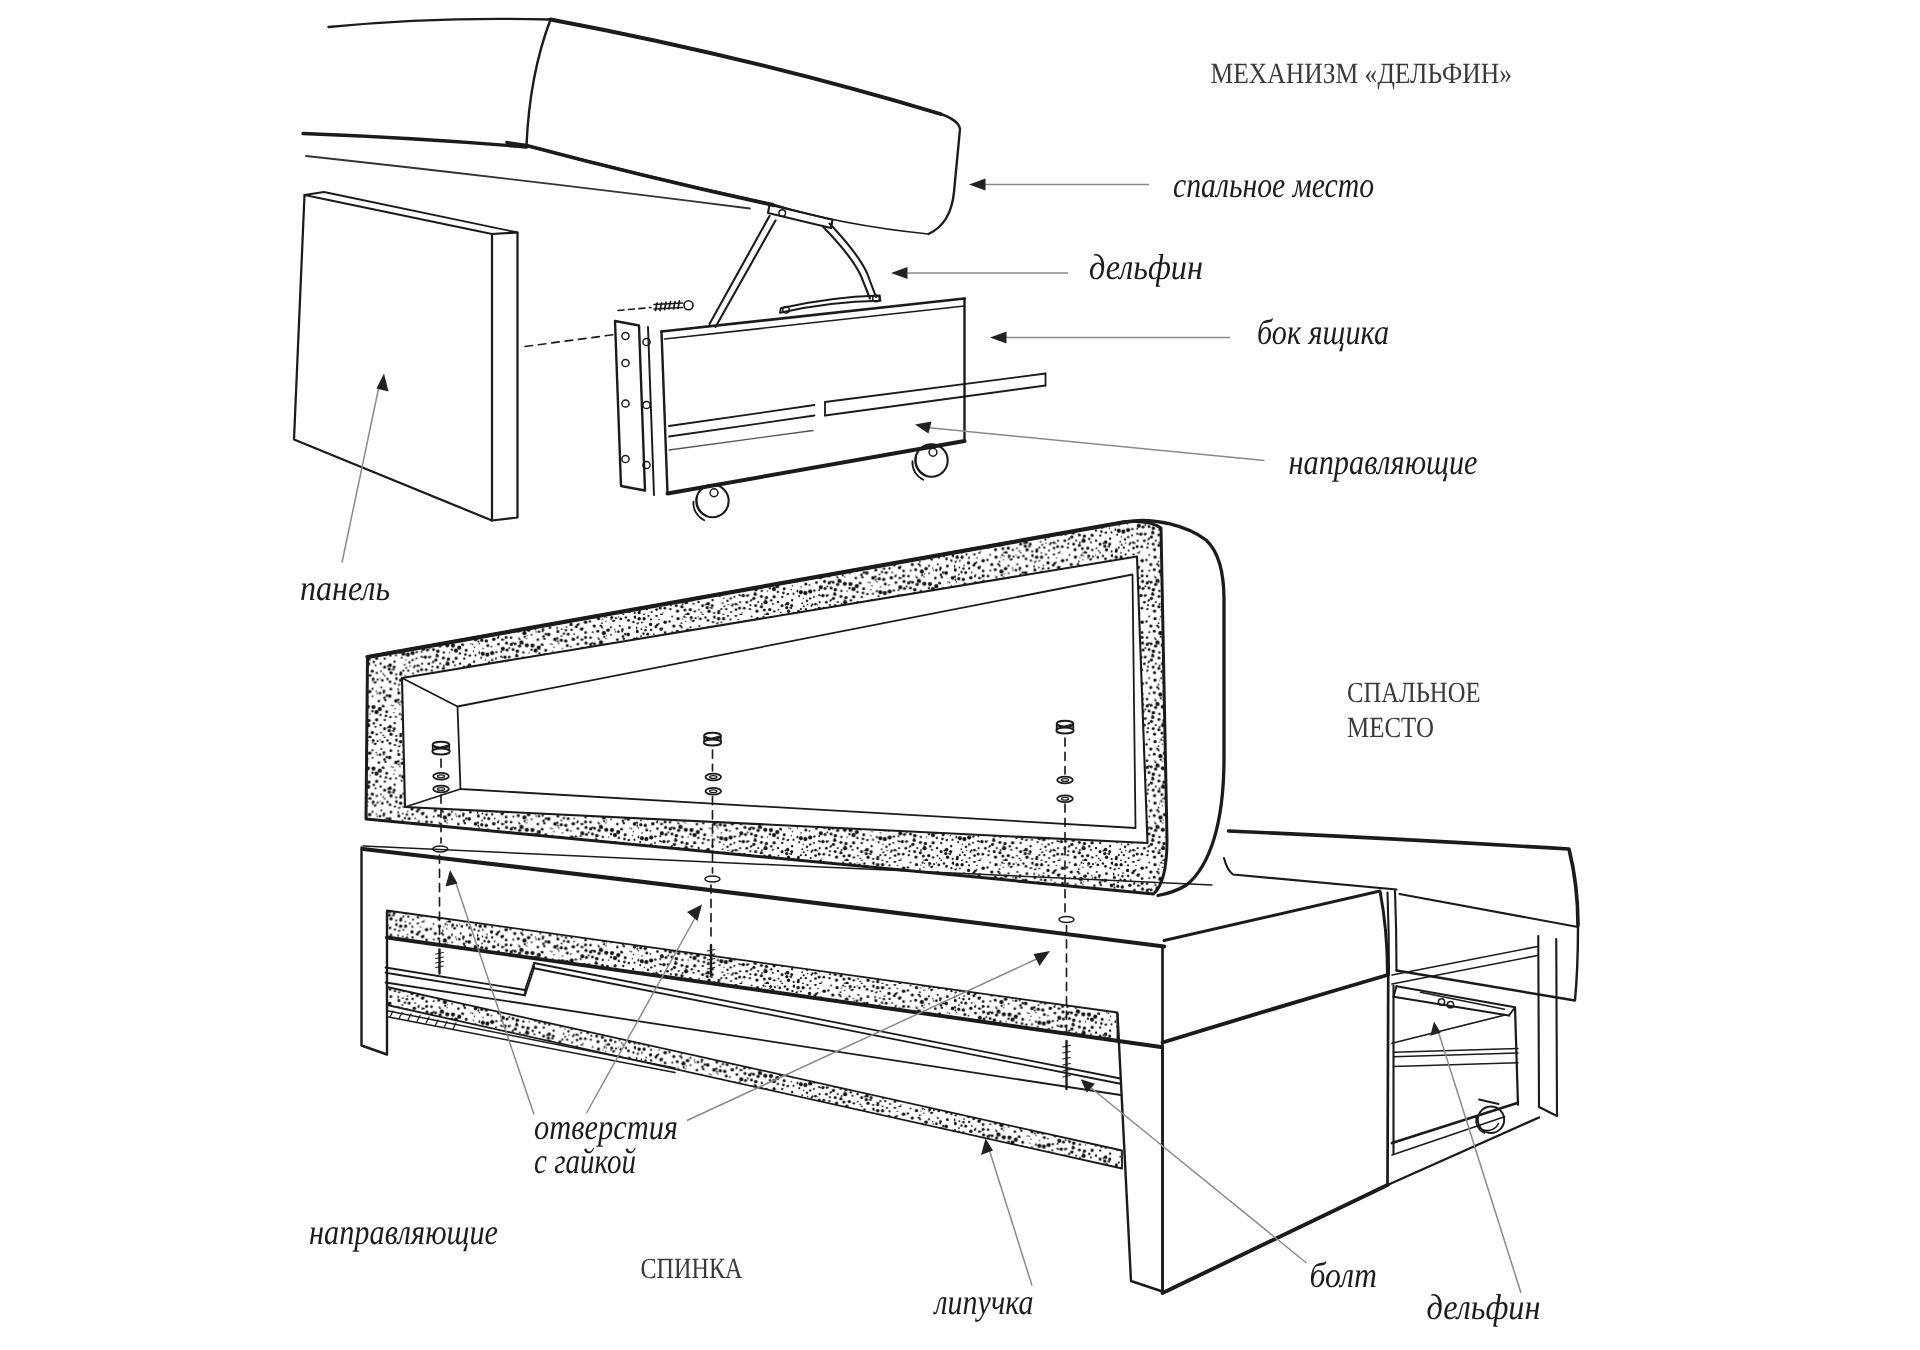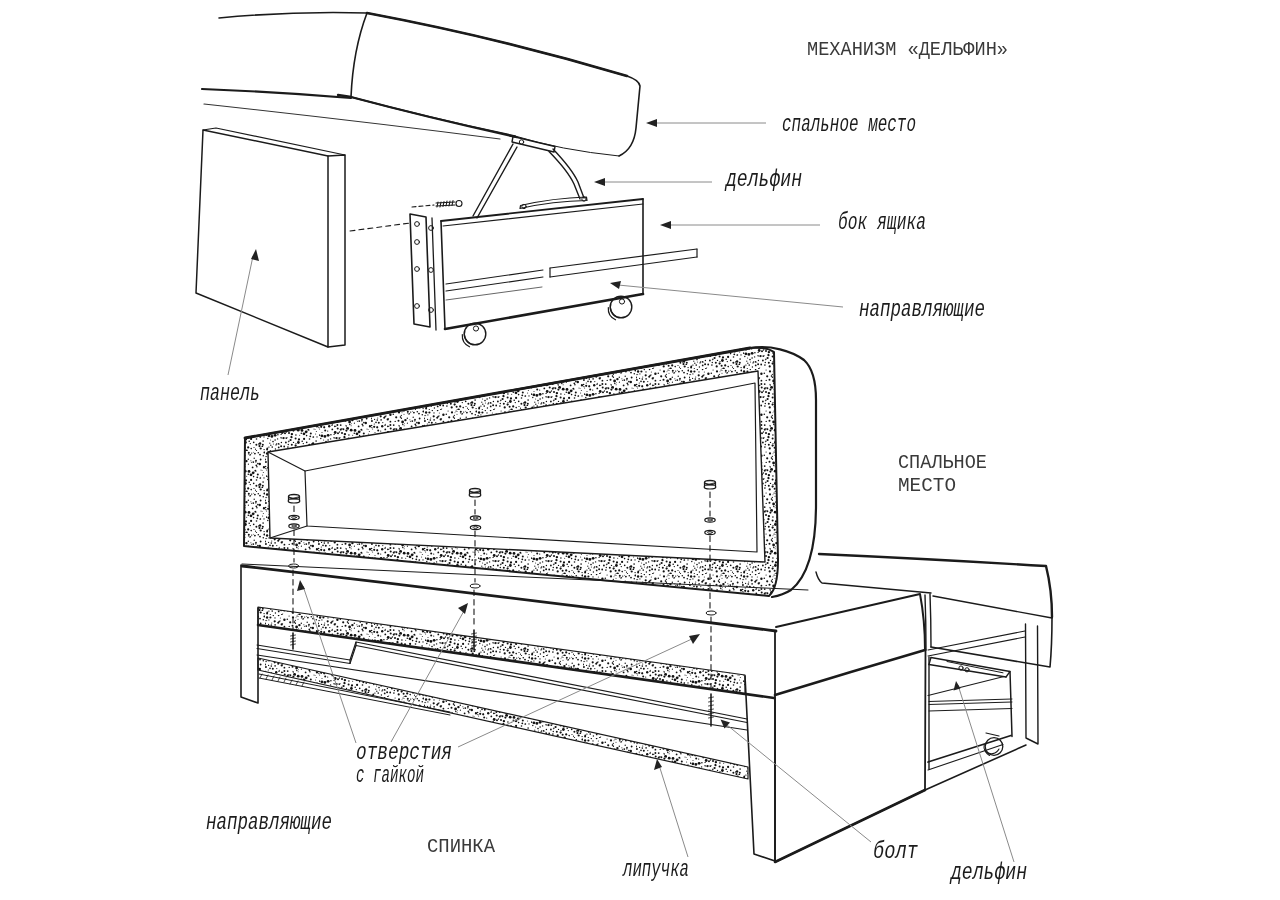--- a/index.html
+++ b/index.html
@@ -1,17 +1,17 @@
 <!DOCTYPE html>
 <html><head>
 <meta charset="utf-8">
 <style>
   html,body{margin:0;padding:0;background:#ffffff;}
   .page{position:relative;width:1280px;height:900px;background:#fff;overflow:hidden;
-        font-family:Liberation Mono, monospace;}
+        font-family:Liberation Serif, serif;}
   svg{position:absolute;left:0;top:0;}
   .lbl{font-style:italic;font-size:24px;fill:#1c1c1c;}
   .cap{font-style:normal;font-size:19.5px;fill:#3a3a3a;}
 </style>
 </head>
 <body>
 <div class="page">
 <svg width="1280" height="900" viewBox="0 0 1280 900">
 <defs>
   <pattern id="st1" width="53" height="41" patternUnits="userSpaceOnUse">

